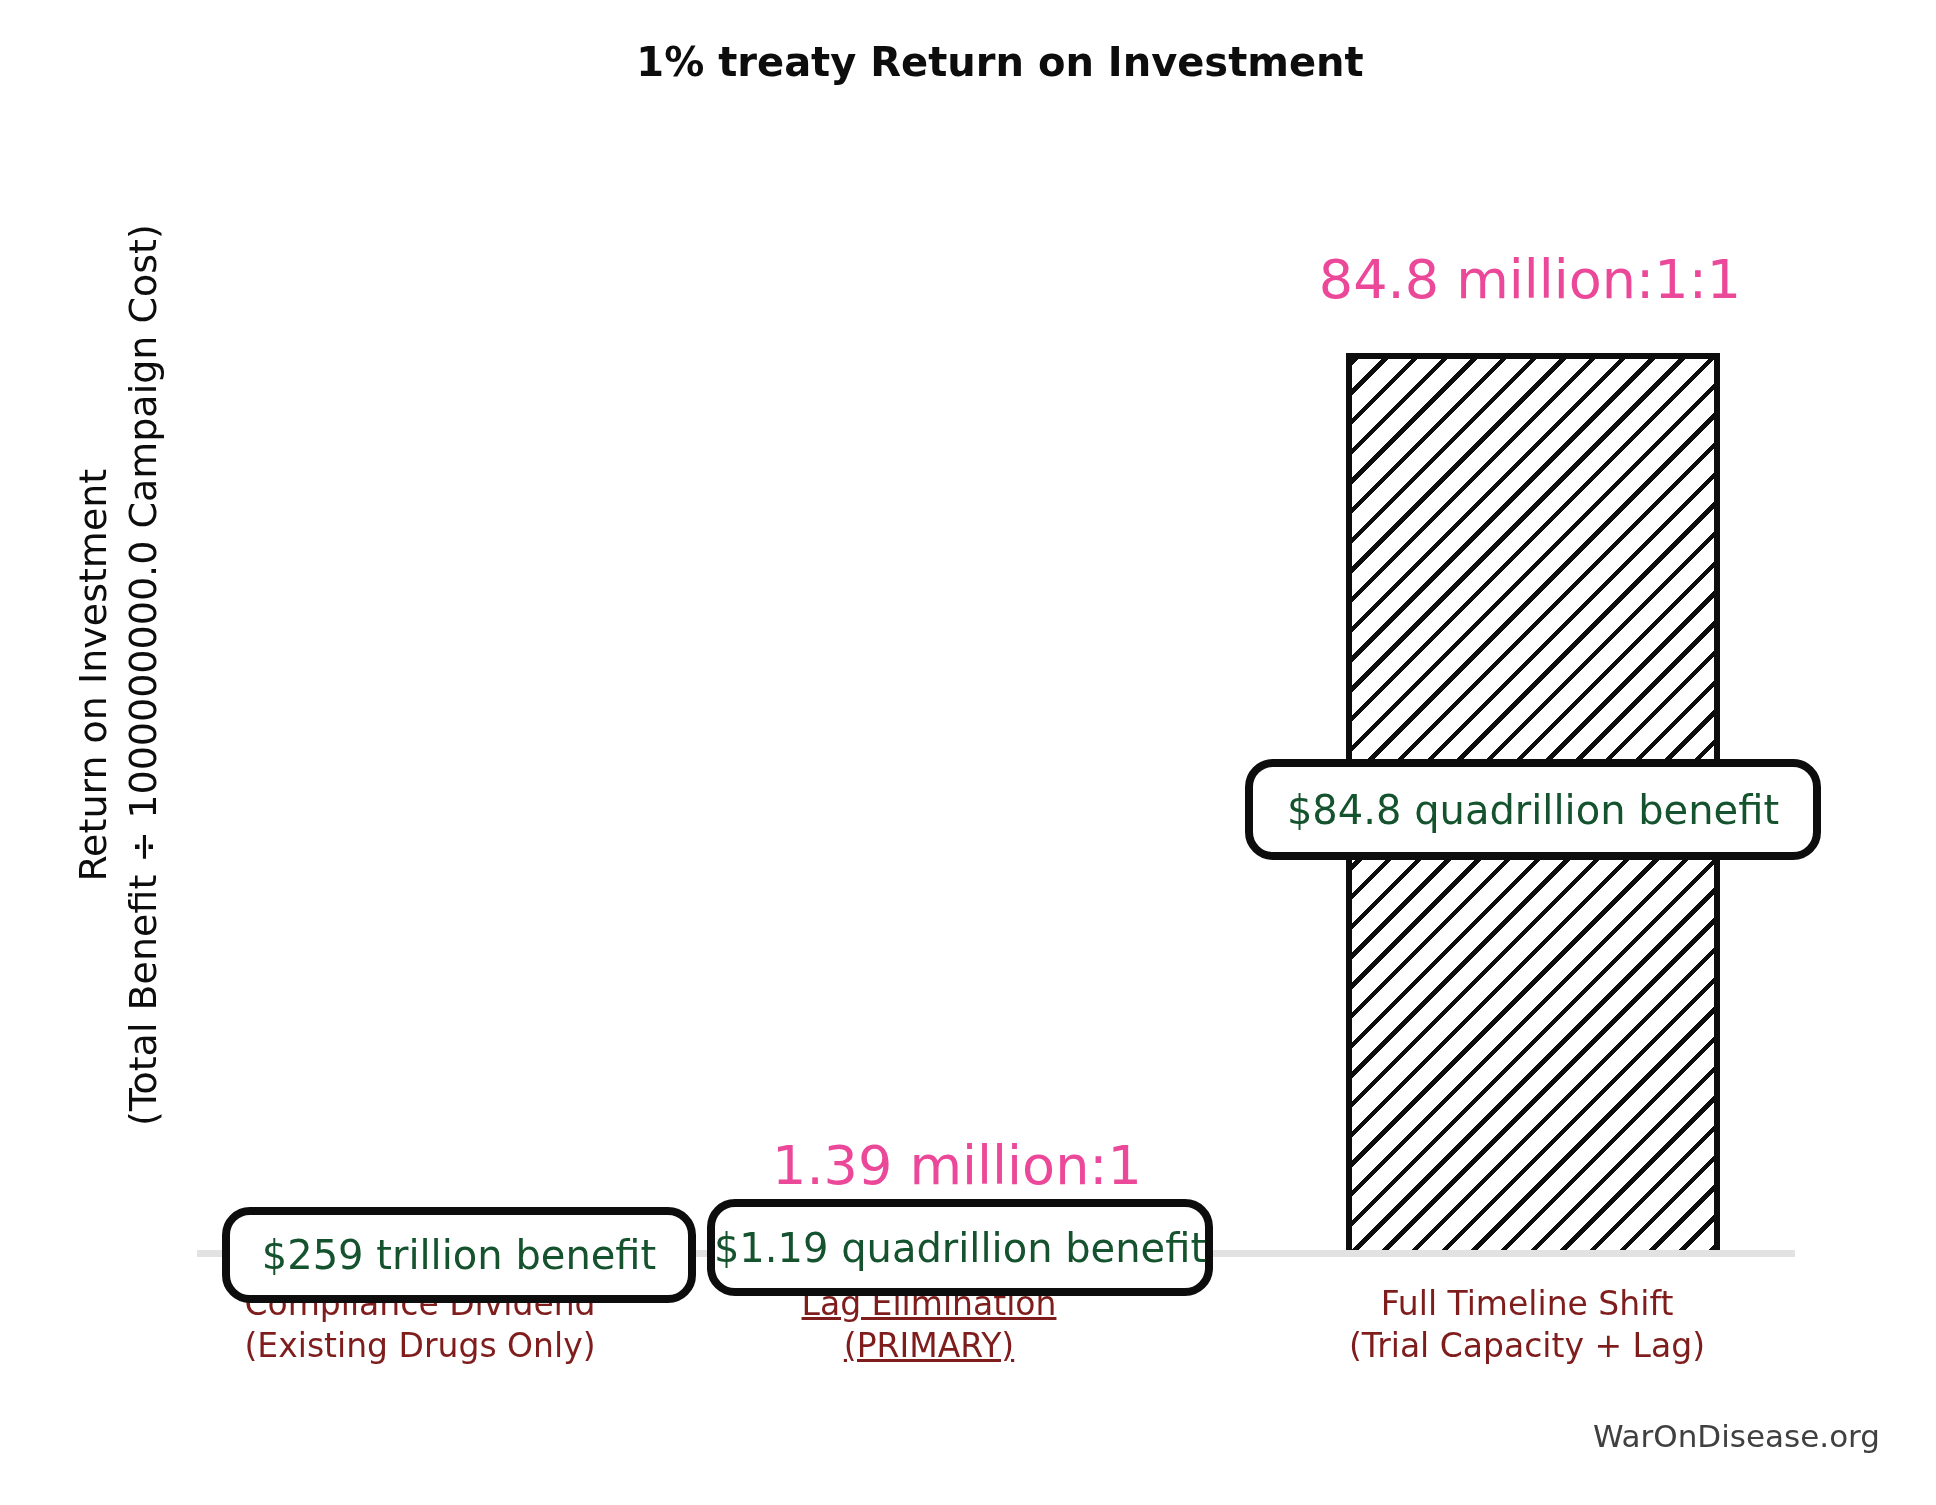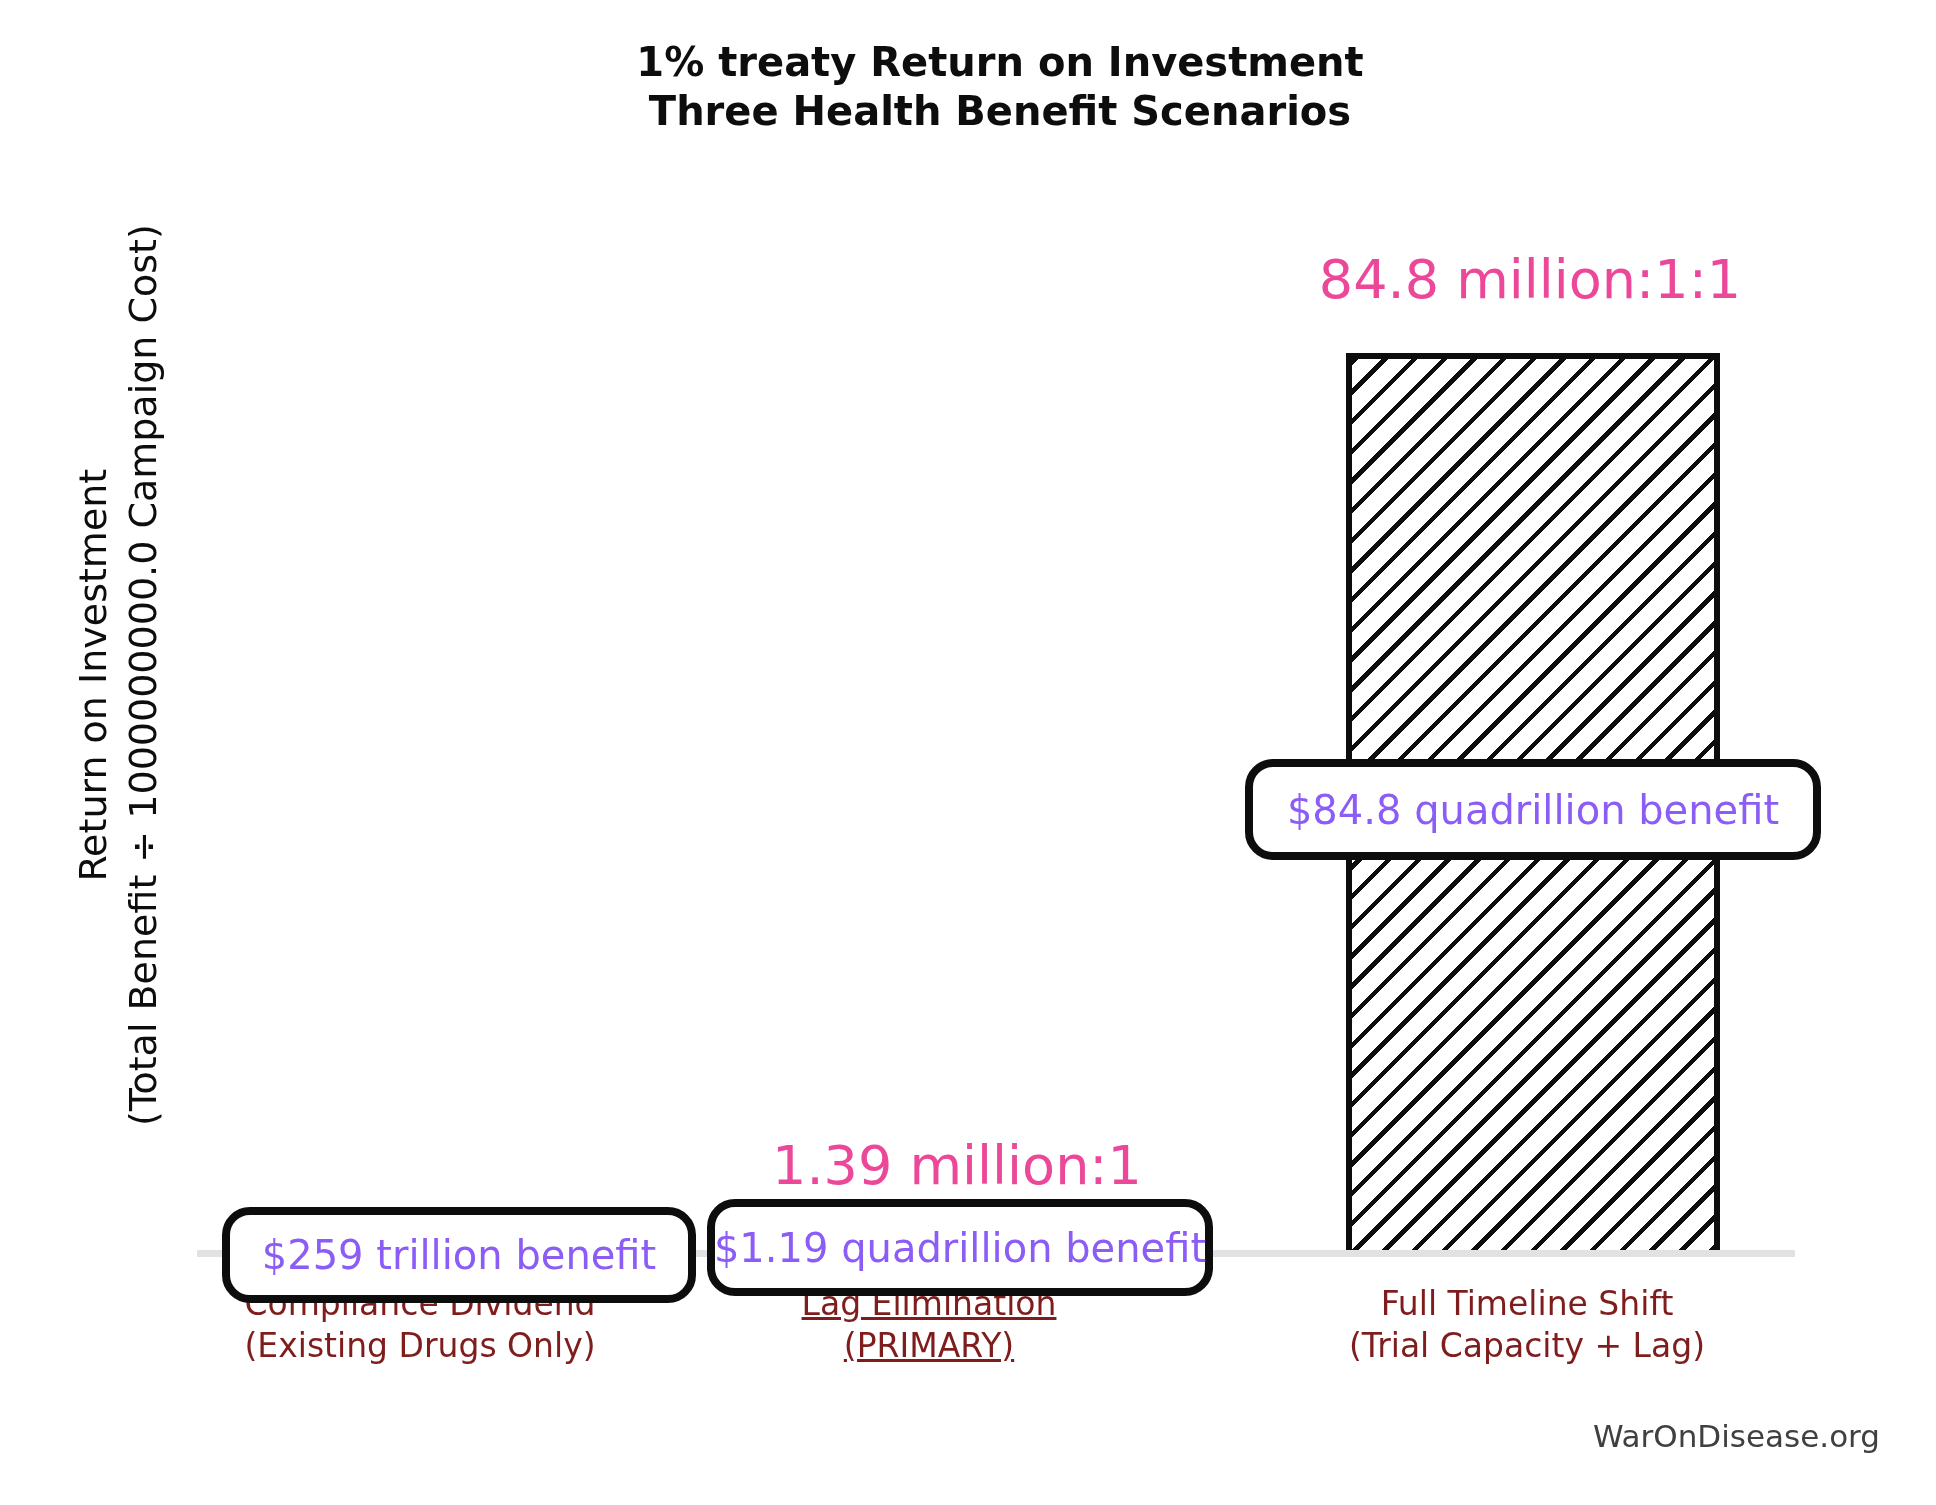--- a/index.html
+++ b/index.html
@@ -93,21 +93,21 @@
     position: absolute;
     box-sizing: border-box;
     background: #ffffff;
     border: 8px solid #0d0d0d;
     border-radius: 28px;
     display: flex;
     align-items: center;
     justify-content: center;
     font-size: 40px;
     white-space: nowrap;
-    color: #8b5cf6;
+    color: #14532d;
     z-index: 5;
   }
   .callout-1 { left: 222px;  top: 1207px; width: 474px; height: 96px; }
   .callout-2 { left: 707px;  top: 1199px; width: 506px; height: 97px; }
   .callout-3 { left: 1245px; top: 759px;  width: 576px; height: 101px; }
 
   
   .tick-line1, .tick-line2 {
     position: absolute;
     transform: translateX(-50%);
@@ -132,21 +132,20 @@
     z-index: 6;
   }
 </style>
 </head>
 <body>
 
 <div id="canvas">
 
   <div class="chart-title">
     <div>1% treaty Return on Investment</div>
-    <div>Three Health Benefit Scenarios</div>
   </div>
 
   <div class="y-label">
     <div>Return on Investment</div>
     <div>(Total Benefit ÷ 1000000000.0 Campaign Cost)</div>
   </div>
 
   <div class="bar bar-1" style="height: 6px;"></div>
   <div class="bar bar-2" style="height: 13px;"></div>
   <div class="bar bar-3" style="height: 903px;"></div>

